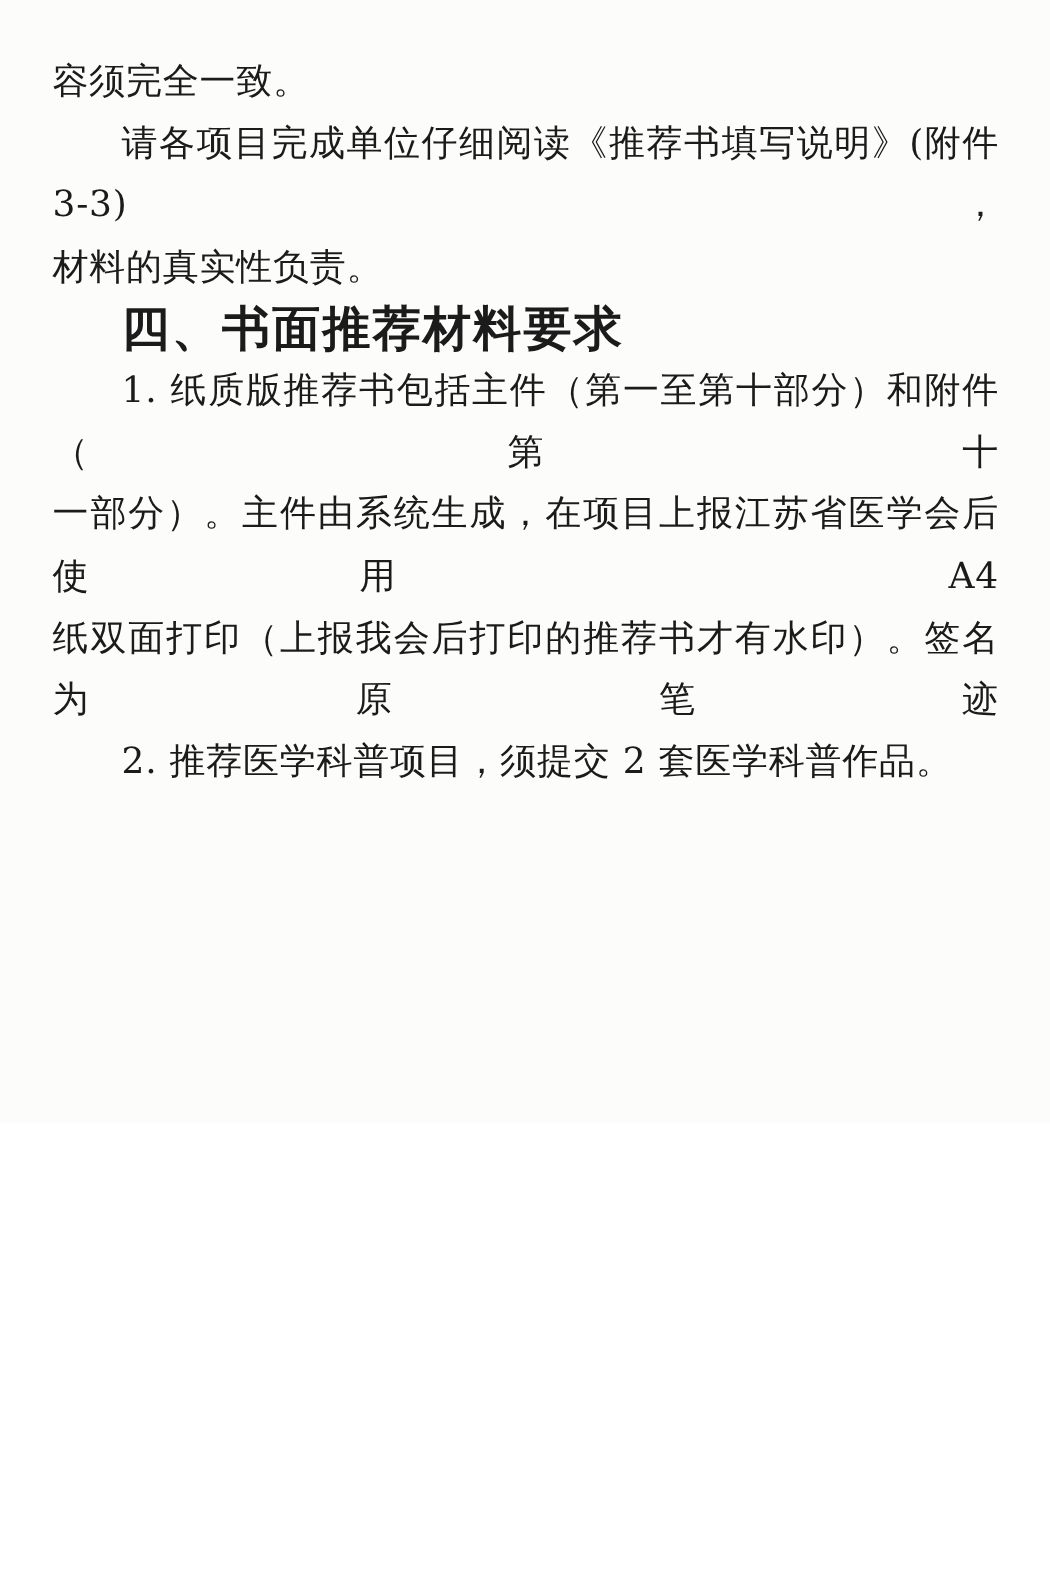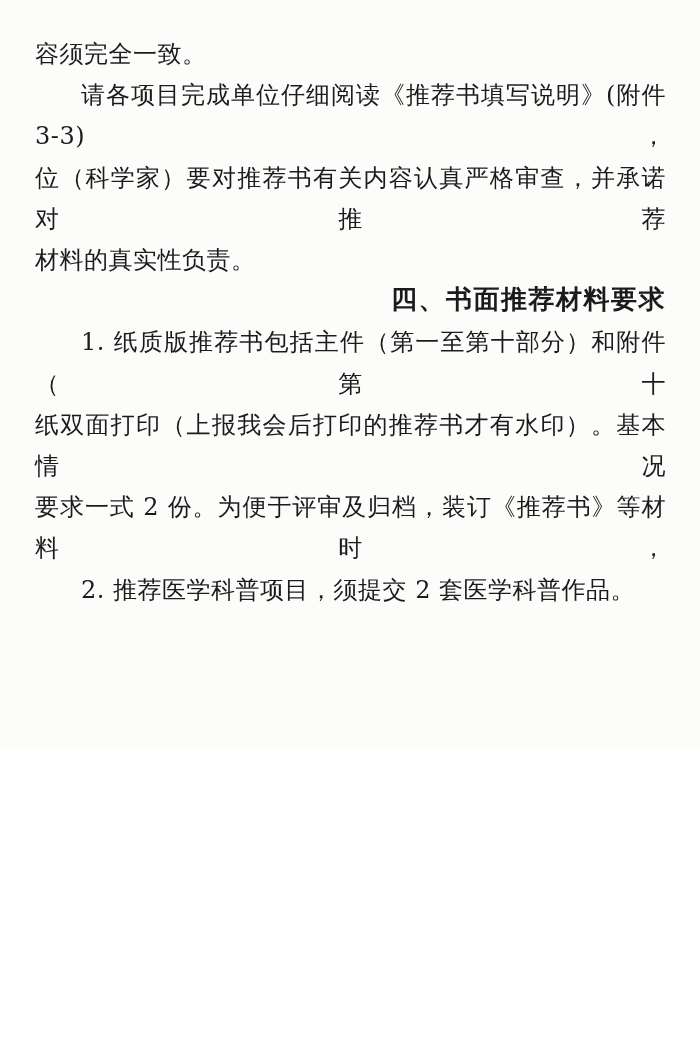--- a/index.html
+++ b/index.html
@@ -34,47 +34,45 @@
     text-align: justify;
     text-align-last: justify;
     -moz-text-align-last: justify;
   }
   
   .indent {
     text-indent: 46px;
   }
   
   .heading {
-    font-family: Liberation Mono, monospace;
+    font-family: Liberation Sans, sans-serif;
     font-weight: bold;
-    font-size: 26px;
+    font-size: 32px;
     letter-spacing: 1.5px;
-    text-align: right;
   }
   .footer {
     position: absolute;
     top: 992px;
     left: 0;
     width: 700px;
     text-align: center;
     font-size: 23px;
     letter-spacing: 4px;
     color: #222222;
   }
 </style>
 </head>
 <body>
 
 <div class="page">
   <div class="content">
     <div class="line">容须完全一致。</div>
     <div class="line indent jfull">请各项目完成单位仔细阅读《推荐书填写说明》(附件 3-3)，</div>
-    <div class="line jfull">位（科学家）要对推荐书有关内容认真严格审查，并承诺对推荐</div>
     <div class="line">材料的真实性负责。</div>
     <div class="line heading indent">四、书面推荐材料要求</div>
     <div class="line indent jfull">1. 纸质版推荐书包括主件（第一至第十部分）和附件（第十</div>
-    <div class="line jfull">纸双面打印（上报我会后打印的推荐书才有水印）。基本情况</div>
-    <div class="line jfull">要求一式 2 份。为便于评审及归档，装订《推荐书》等材料时，</div>
+    <div class="line jfull">一部分）。主件由系统生成，在项目上报江苏省医学会后使用 A4</div>
+    <div class="line jfull">纸双面打印（上报我会后打印的推荐书才有水印）。签名为原笔迹</div>
     <div class="line indent">2. 推荐医学科普项目，须提交 2 套医学科普作品。</div>
 
   </div>
   <div class="footer">– 4 –</div>
 </div>
 
 </body></html>

